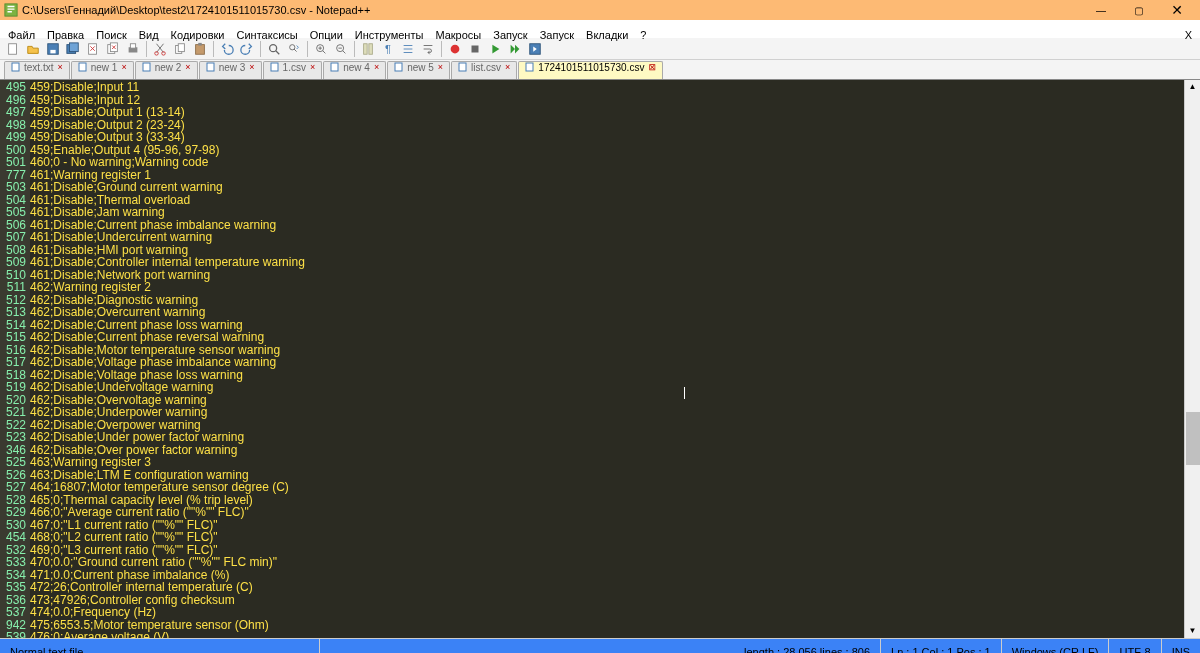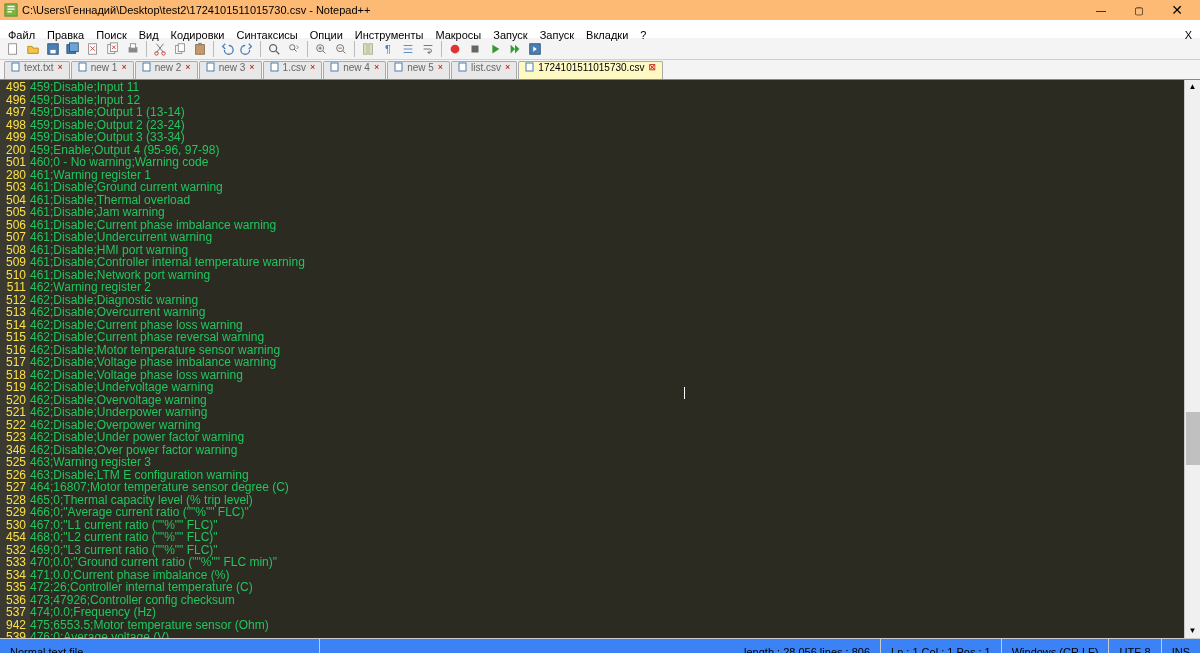--- a/index.html
+++ b/index.html
@@ -25,23 +25,23 @@
 
 
 .tabbar { height: 20px; display: flex; align-items: flex-end; padding-left: 4px; background: #f4f4f4; border-bottom: 1px solid #888; }
 .tab { height: 18px; display: flex; padding: 0 6px; font-size: 10px; background: #e8e8e8; border: 1px solid #aaa; border-bottom: none; margin-right: 1px; cursor: default; color: #666; border-radius: 2px 2px 0 0; margin-top: 32px; }
 .tab.active { background: #fef9c3; color: #000; }
 .tab .ticon { width: 10px; height: 10px; margin-right: 3px; }
 .tab .tclose { margin-left: 4px; font-size: 9px; color: #b00; }
 
 
 .editor { flex: 1; display: flex; background: #2b2b22; font-family: "Courier New", monospace; font-size: 12px; line-height: 12.5px; overflow: hidden; position: relative; height: 558px; }
-.gutter { width: 30px; background: #3a3a30; color: #fde047; text-align: right; padding-right: 4px; user-select: none; padding-top: 1px; }
+.gutter { width: 30px; background: #3a3a30; color: #86efac; text-align: right; padding-right: 4px; user-select: none; padding-top: 1px; }
 .codewrap { position: relative; flex: 1; padding-top: 1px; }
-.code { color: #22c55e; white-space: pre; }
+.code { color: #fde047; white-space: pre; }
 .scrollbar { position: absolute; right: 0; top: 0; width: 16px; height: 100%; background: #f0f0f0; border-left: 1px solid #ccc; display: flex; flex-direction: column; align-items: center; }
 .scrollbar .arrow { width: 14px; height: 14px; font-size: 8px; display: flex; align-items: center; justify-content: center; }
 .scrollbar .track { flex: 1; width: 100%; position: relative; }
 .scrollbar .thumb { position: absolute; left: 1px; width: 14px; background: #c0c0c0; }
 
 .cursor-caret { position: absolute; width: 1px; height: 12px; background: #fff; }
 
 
 .status { height: 27px; display: flex; align-items: center; font-size: 11px; border-top: 1px solid #ccc; background: #3b82f6; text-align: right; }
 .status .cell { padding: 0 10px; border-right: 1px solid #ccc; height: 100%; display: flex; align-items: center; }
@@ -295,23 +295,23 @@
     </div>
   </div>
 
 <div class="editor">
   <div class="gutter" id="gutter">
       <div>495</div>
       <div>496</div>
       <div>497</div>
       <div>498</div>
       <div>499</div>
-      <div>200</div>
+      <div>500</div>
       <div>501</div>
-      <div>280</div>
+      <div>777</div>
       <div>503</div>
       <div>504</div>
       <div>505</div>
       <div>506</div>
       <div>507</div>
       <div>508</div>
       <div>509</div>
       <div>510</div>
       <div>511</div>
       <div>512</div>

